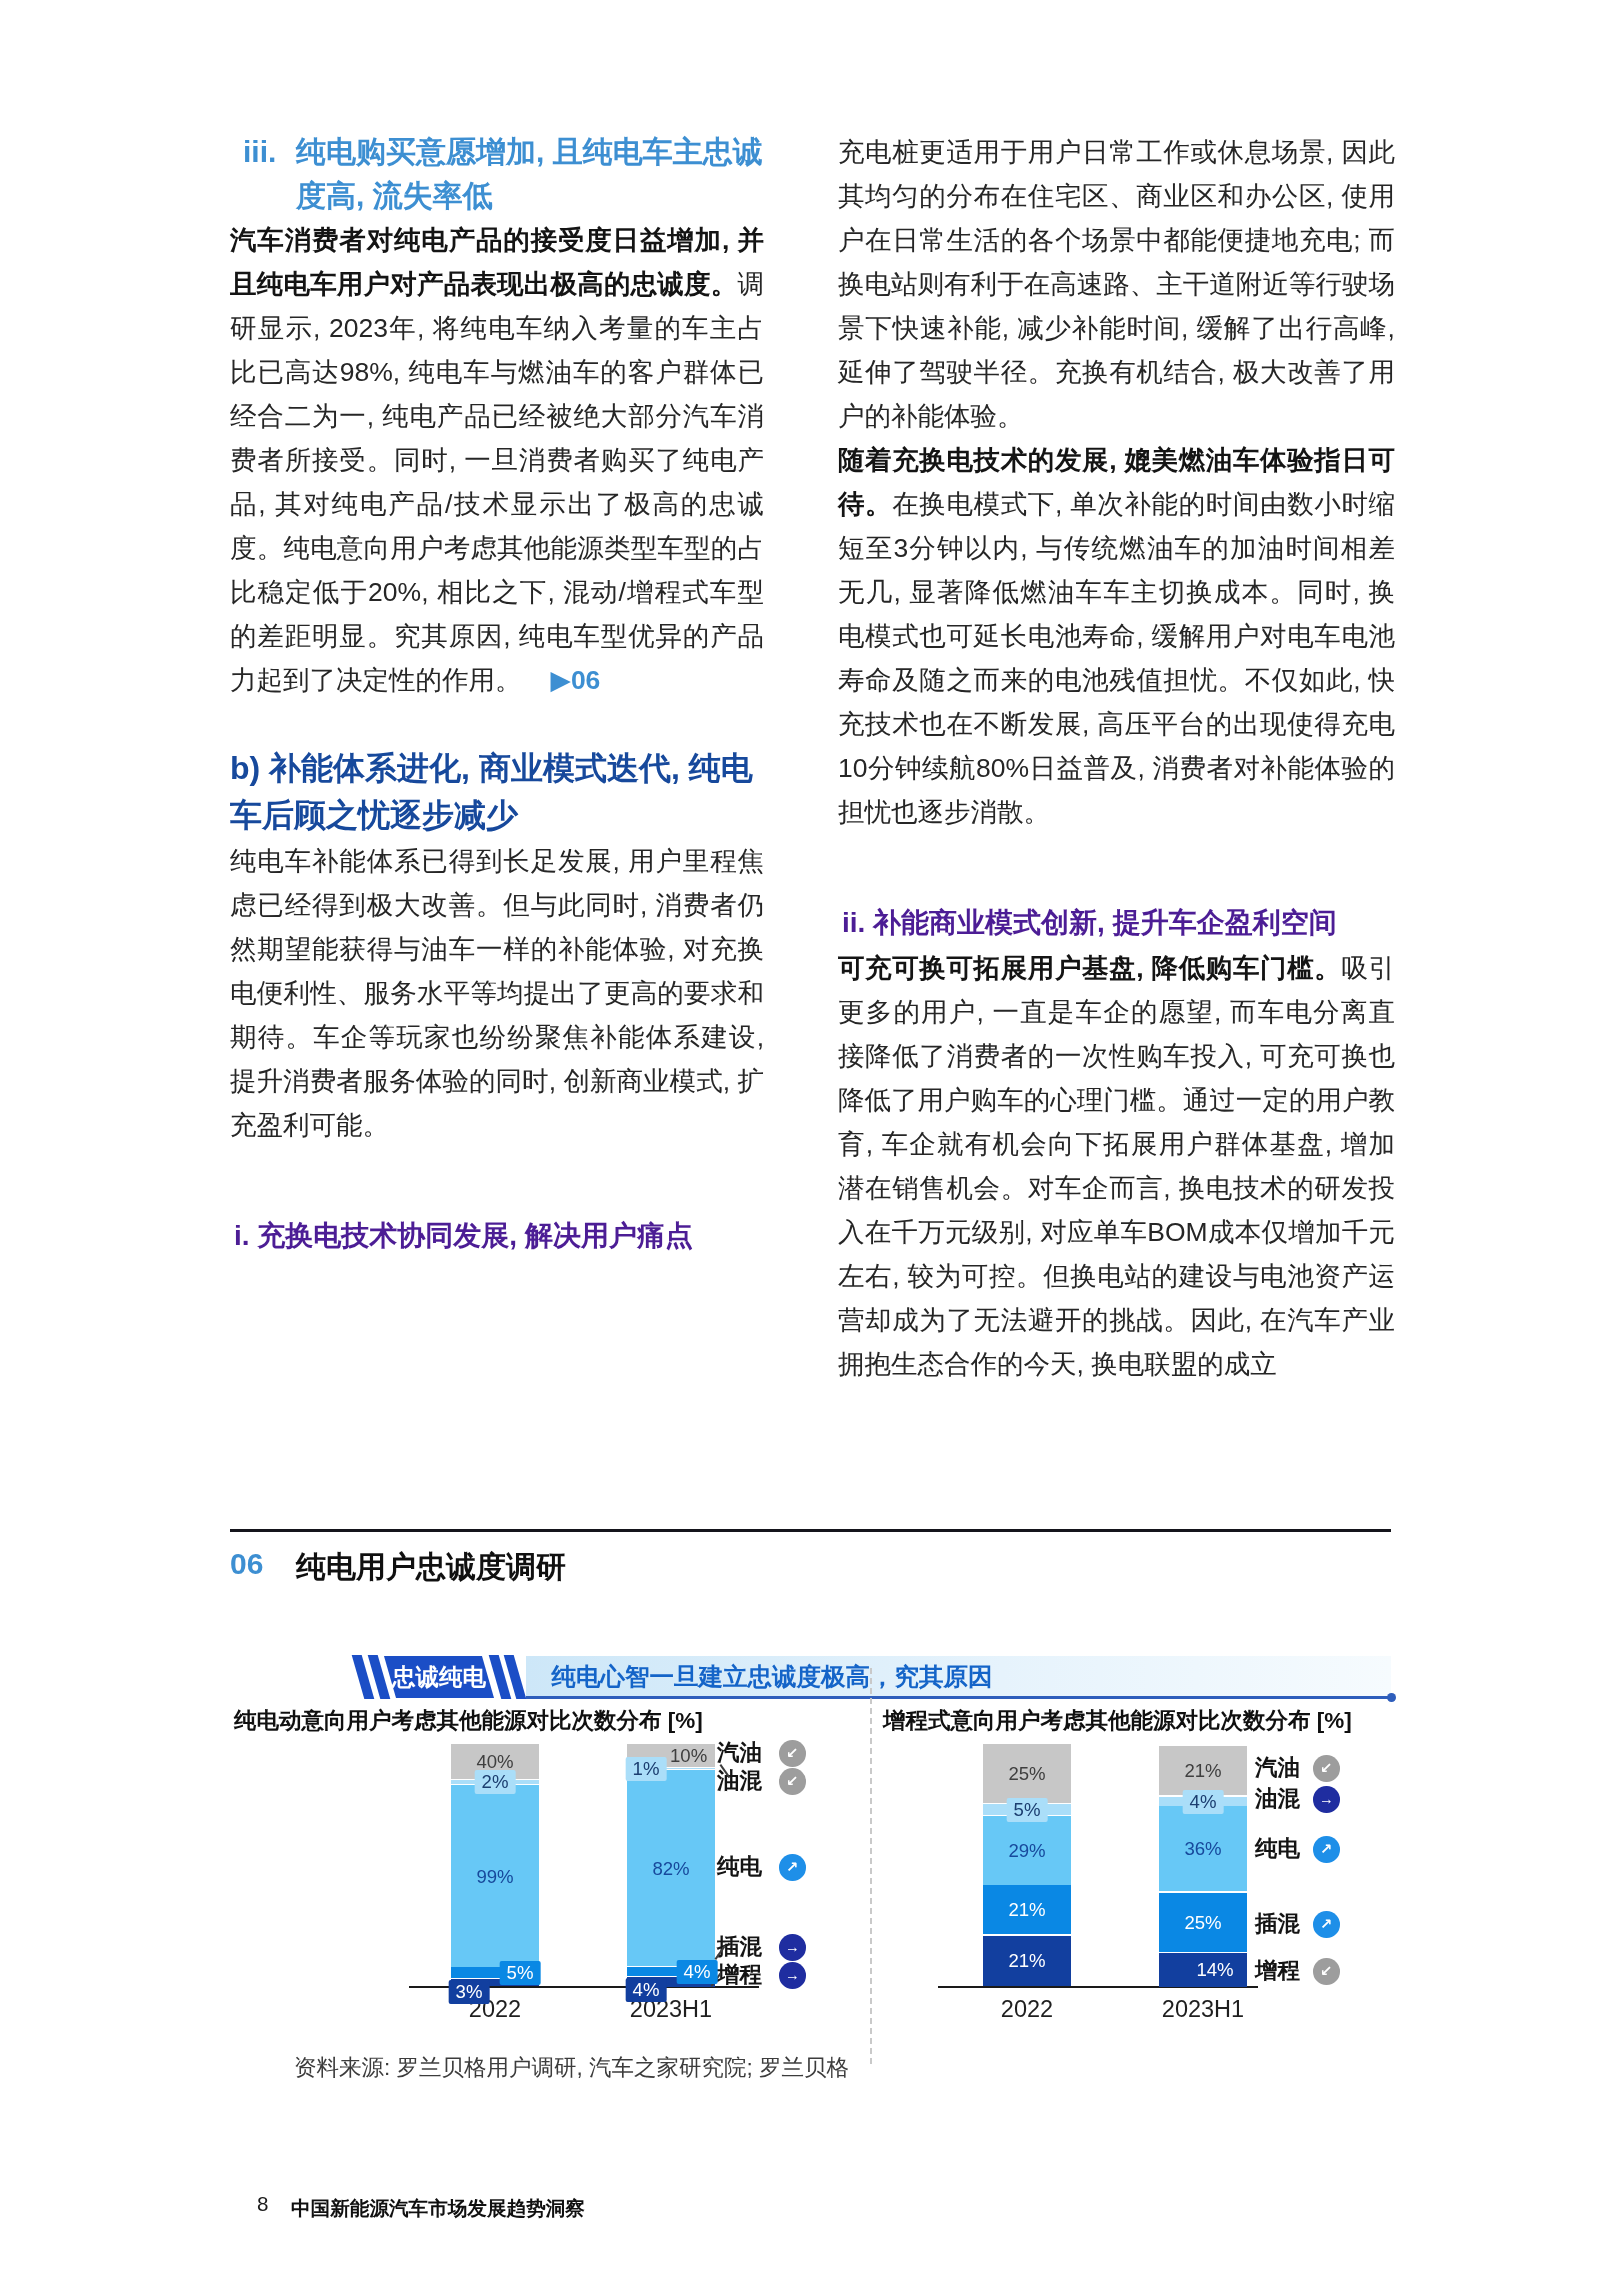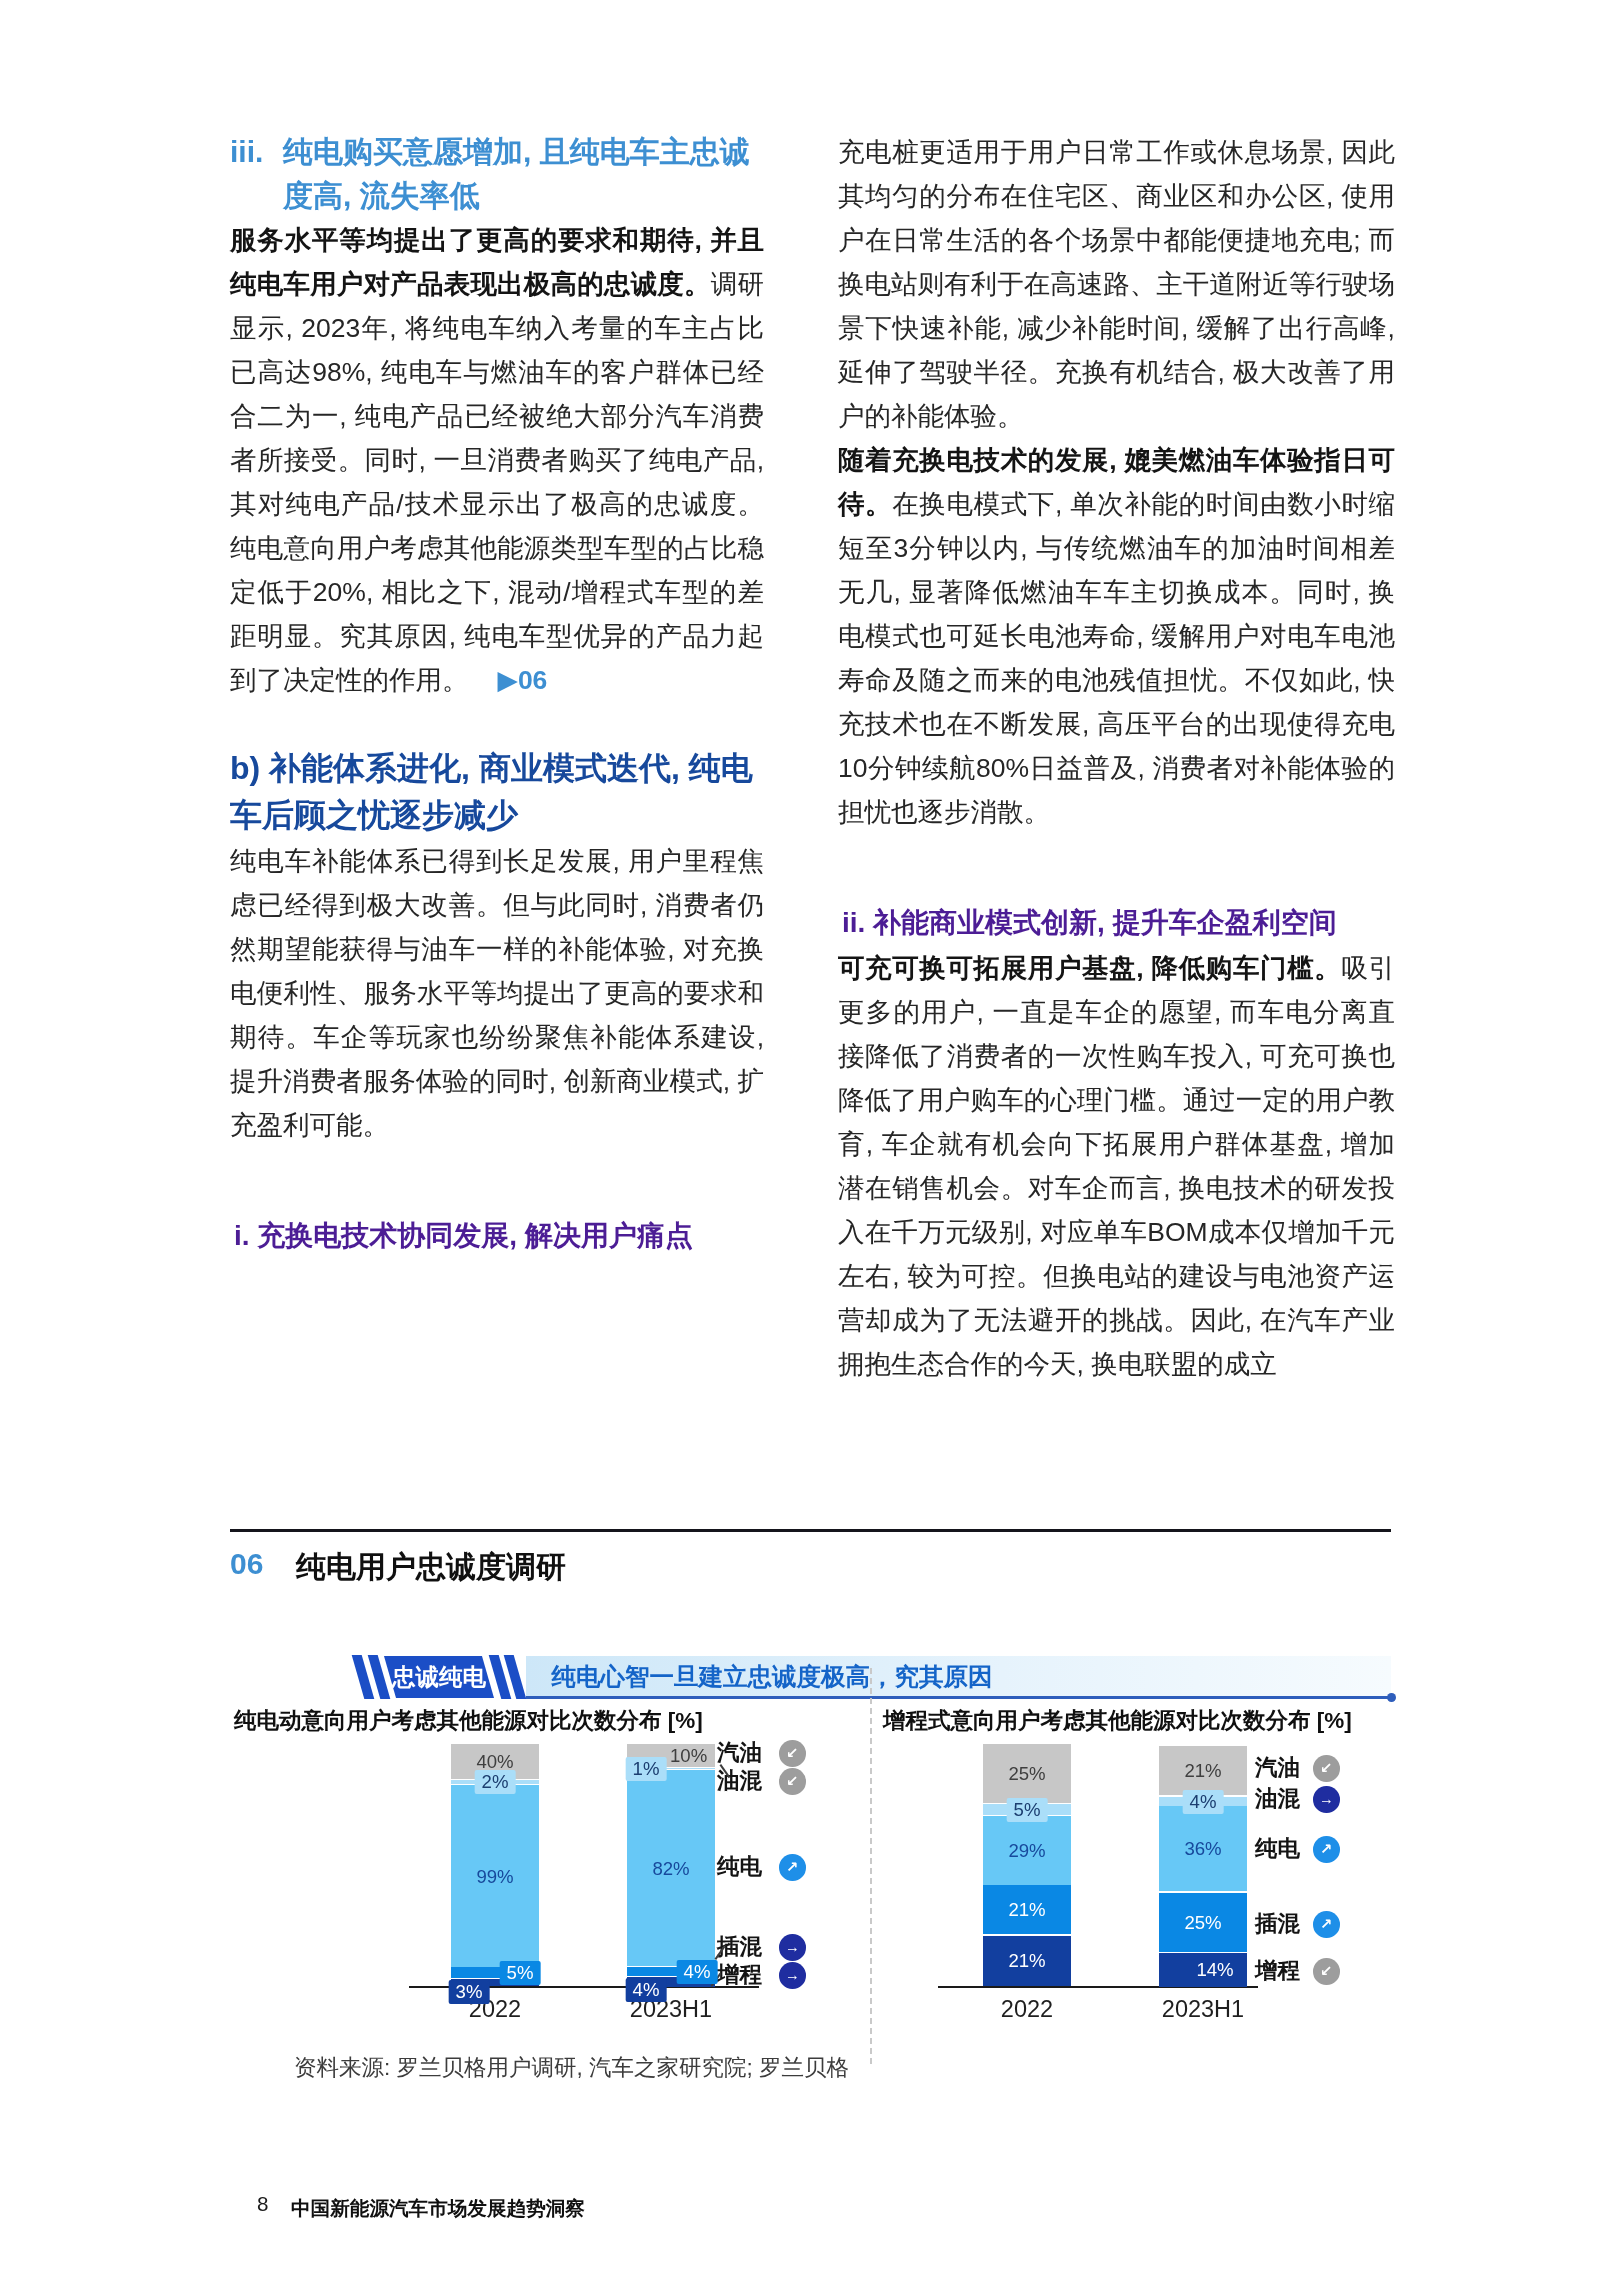--- a/index.html
+++ b/index.html
@@ -5,21 +5,21 @@
   html,body{margin:0;padding:0;background:#ffffff;}
   .page{position:relative;width:1621px;height:2293px;background:#fff;overflow:hidden;
         font-family:"Liberation Sans","DejaVu Sans",sans-serif;}
   
   .col{position:absolute;}
   .col-left{left:230px;top:130px;width:534px;}
   .col-right{left:838px;top:130px;width:557px;}
   p.body{font-size:26.5px;line-height:44px;color:#262626;text-align:justify;margin:0;}
   p.body b{font-weight:700;color:#141414;}
   .h-iii{display:flex;margin:0;font-size:30px;line-height:44px;font-weight:700;color:#3d8fd2;}
-  .h-iii .num{width:53px;flex:none;}
+  .h-iii .num{width:53px;flex:none;margin-left:13px;}
   .h-b{margin:43px 0 0 0;font-size:32px;line-height:47px;font-weight:700;color:#17499c;}
   .h-sub{margin:4px;font-size:28px;line-height:39px;font-weight:700;color:#4c1d95;}
   .mt-p1{margin-top:31px;}
   .mt-p2{margin-top:29px;}
   .mt-hi{margin-top:69px;}
   .mt-p3{margin-top:33px;}
   .mt-rp1{margin-top:51px;}
   .mt-rp2{margin-top:54px;}
   .mt-hii{margin-top:69px;}
   .mt-rp3{margin-top:27.4px;}
@@ -62,21 +62,21 @@
 </head>
 <body>
 
 <div class="page">
 
   <div class="col col-left">
     <h3 class="h-iii">
       <span class="num">iii.</span>
       <span>纯电购买意愿增加, 且纯电车主忠诚度高, 流失率低</span>
     </h3>
-    <p class="body mt-p1"><b>服务水平等均提出了更高的要求和期待, 并且纯电车用户对产品表现出极高的忠诚度。</b><span>调研显示, 2023年, 将纯电车纳入考量的车主占比已高达98%, 纯电车与燃油车的客户群体已经合二为一, 纯电产品已经被绝大部分汽车消费者所接受。同时, 一旦消费者购买了纯电产品, 其对纯电产品/技术显示出了极高的忠诚度。纯电意向用户考虑其他能源类型车型的占比稳定低于20%, 相比之下, 混动/增程式车型的差距明显。究其原因, 纯电车型优异的产品力起到了决定性的作用。</span><span class="ref">▶06</span></p>
+    <p class="body mt-p1"><b>汽车消费者对纯电产品的接受度日益增加, 并且纯电车用户对产品表现出极高的忠诚度。</b><span>调研显示, 2023年, 将纯电车纳入考量的车主占比已高达98%, 纯电车与燃油车的客户群体已经合二为一, 纯电产品已经被绝大部分汽车消费者所接受。同时, 一旦消费者购买了纯电产品, 其对纯电产品/技术显示出了极高的忠诚度。纯电意向用户考虑其他能源类型车型的占比稳定低于20%, 相比之下, 混动/增程式车型的差距明显。究其原因, 纯电车型优异的产品力起到了决定性的作用。</span><span class="ref">▶06</span></p>
     <h2 class="h-b">b) 补能体系进化, 商业模式迭代, 纯电车后顾之忧逐步减少</h2>
     <p class="body mt-p2">纯电车补能体系已得到长足发展, 用户里程焦虑已经得到极大改善。但与此同时, 消费者仍然期望能获得与油车一样的补能体验, 对充换电便利性、服务水平等均提出了更高的要求和期待。车企等玩家也纷纷聚焦补能体系建设, 提升消费者服务体验的同时, 创新商业模式, 扩充盈利可能。</p>
     <h4 class="h-sub mt-hi">i. 充换电技术协同发展, 解决用户痛点</h4>
   </div>
 
   <div class="col col-right">
     <p class="body mt-rp1">充电桩更适用于用户日常工作或休息场景, 因此其均匀的分布在住宅区、商业区和办公区, 使用户在日常生活的各个场景中都能便捷地充电; 而换电站则有利于在高速路、主干道附近等行驶场景下快速补能, 减少补能时间, 缓解了出行高峰, 延伸了驾驶半径。充换有机结合, 极大改善了用户的补能体验。</p>
     <p class="body mt-rp2"><b>随着充换电技术的发展, 媲美燃油车体验指日可待。</b><span>在换电模式下, 单次补能的时间由数小时缩短至3分钟以内, 与传统燃油车的加油时间相差无几, 显著降低燃油车车主切换成本。同时, 换电模式也可延长电池寿命, 缓解用户对电车电池寿命及随之而来的电池残值担忧。不仅如此, 快充技术也在不断发展, 高压平台的出现使得充电10分钟续航80%日益普及, 消费者对补能体验的担忧也逐步消散。</span></p>
     <h4 class="h-sub mt-hii">ii. 补能商业模式创新, 提升车企盈利空间</h4>
     <p class="body mt-rp3"><b>可充可换可拓展用户基盘, 降低购车门槛。</b><span>吸引更多的用户, 一直是车企的愿望, 而车电分离直接降低了消费者的一次性购车投入, 可充可换也降低了用户购车的心理门槛。通过一定的用户教育, 车企就有机会向下拓展用户群体基盘, 增加潜在销售机会。对车企而言, 换电技术的研发投入在千万元级别, 对应单车BOM成本仅增加千元左右, 较为可控。但换电站的建设与电池资产运营却成为了无法避开的挑战。因此, 在汽车产业拥抱生态合作的今天, 换电联盟的成立</span></p>

